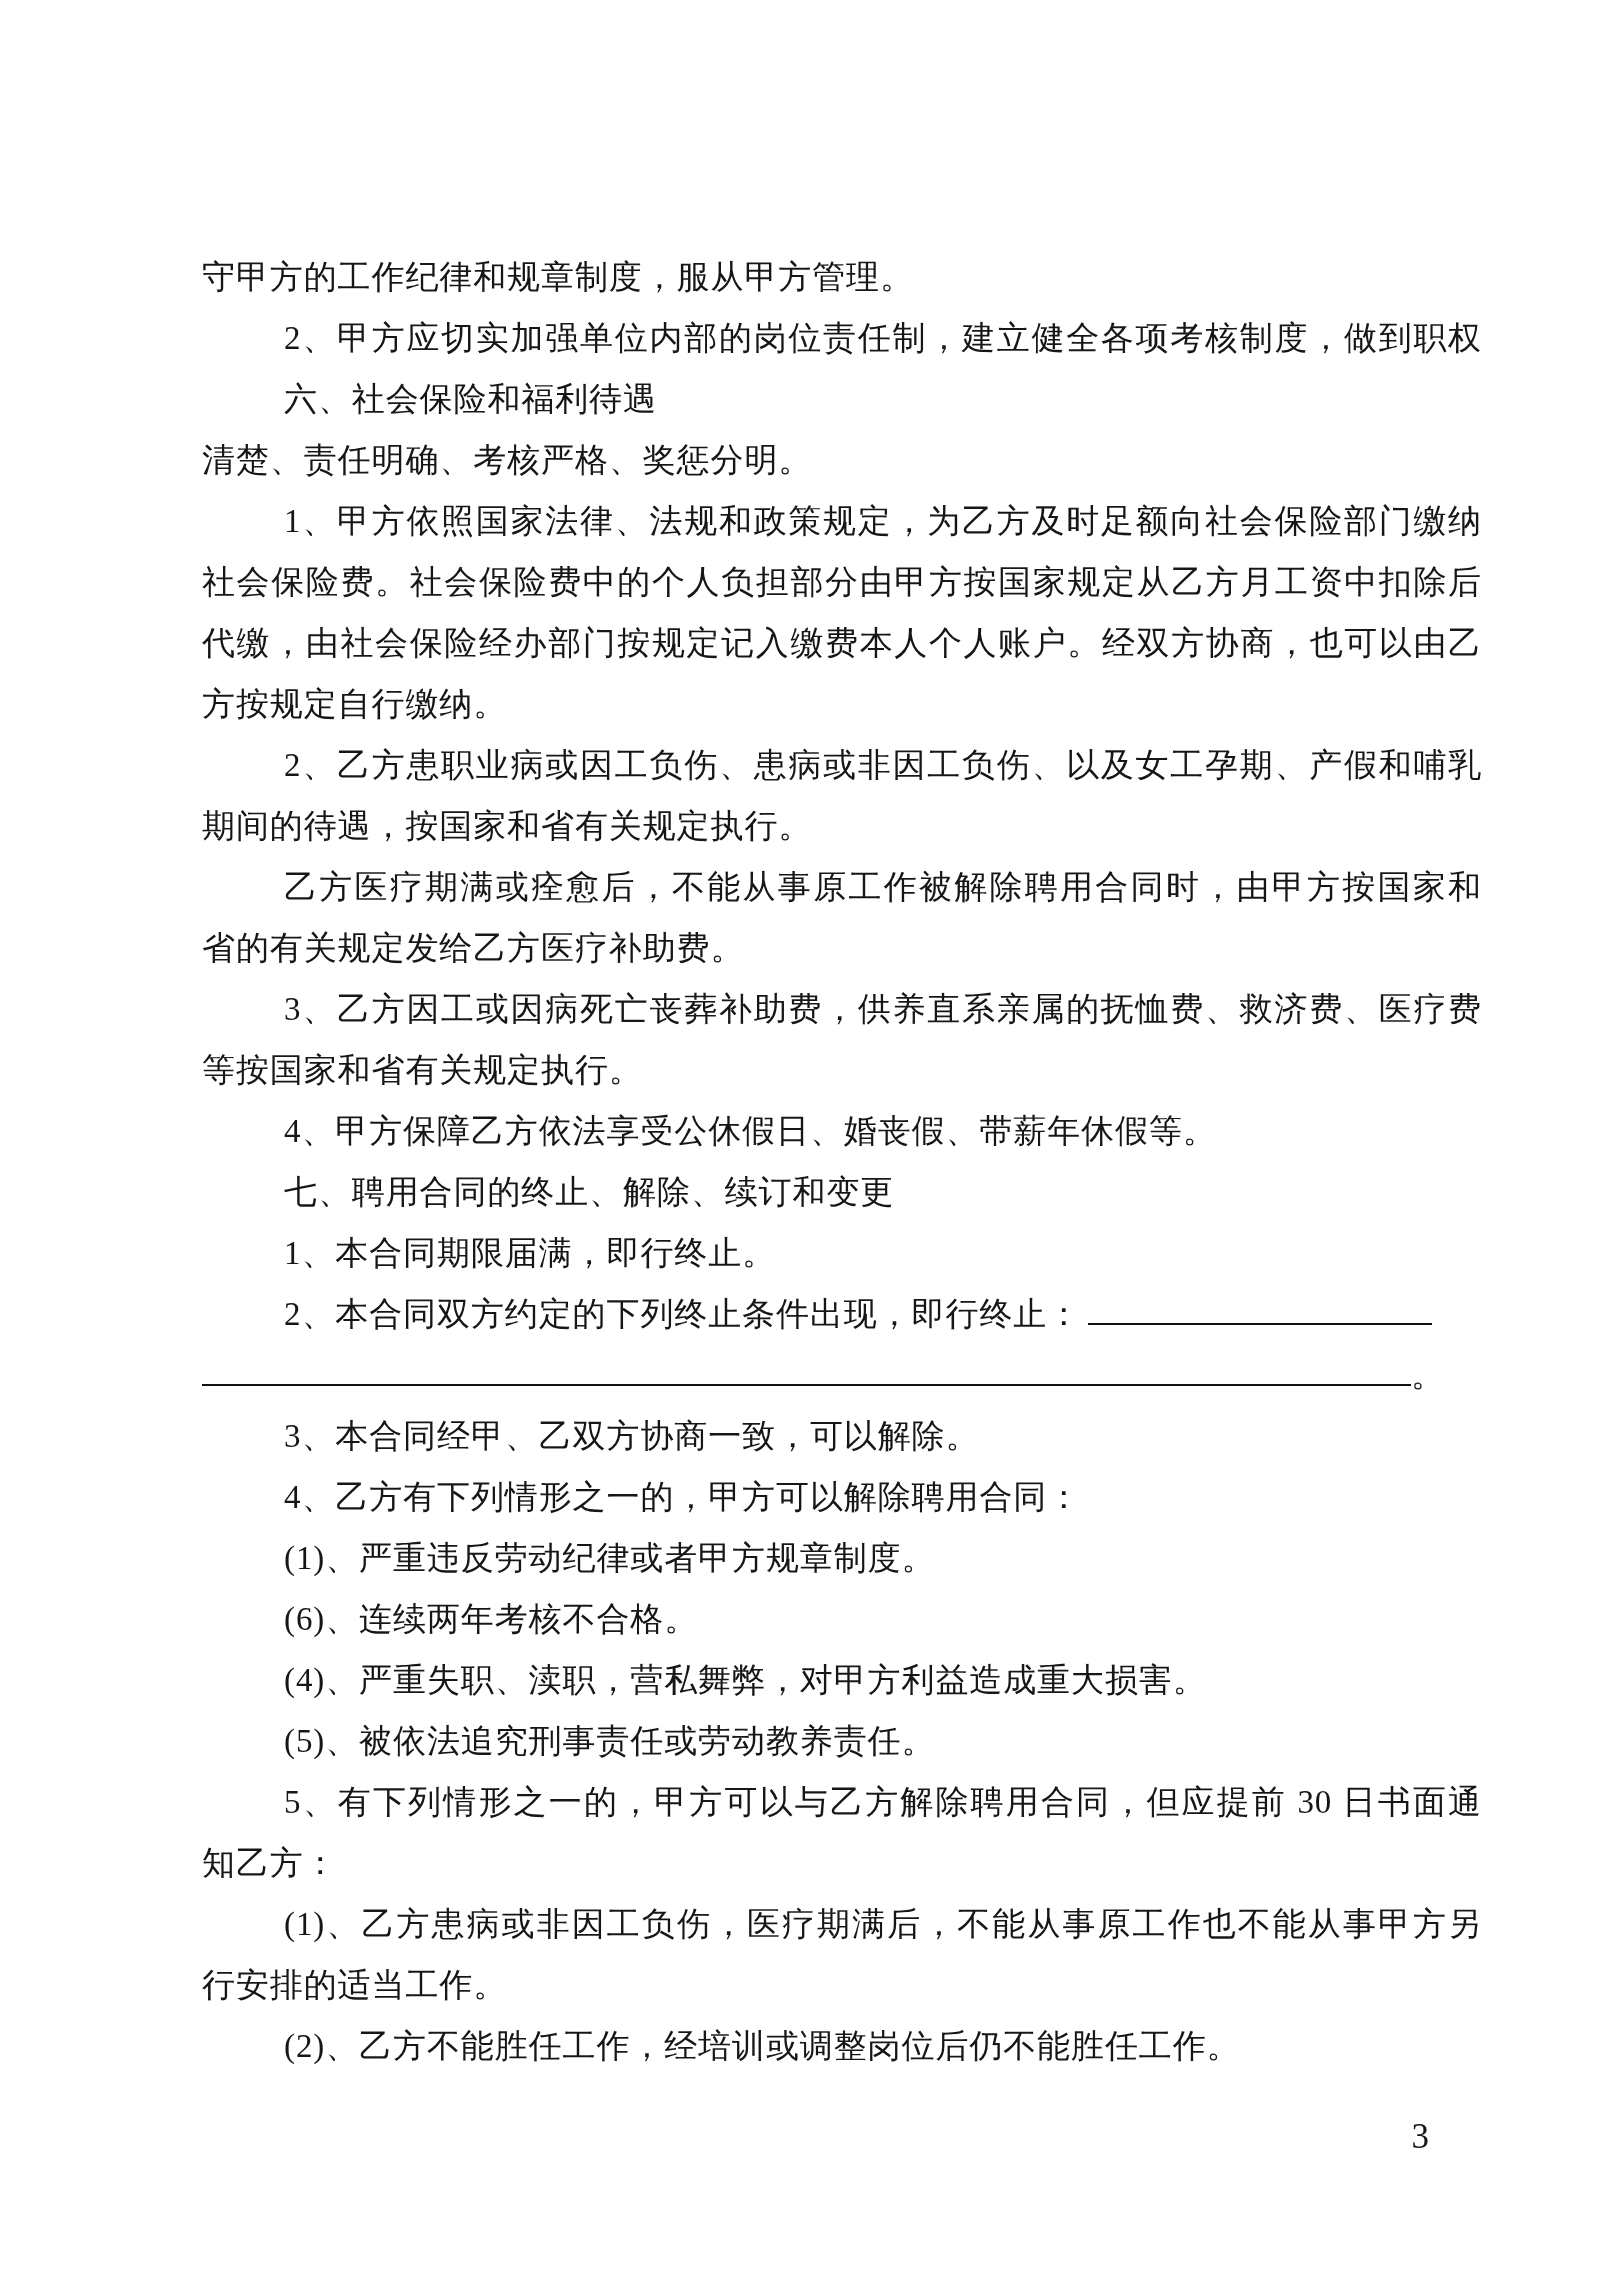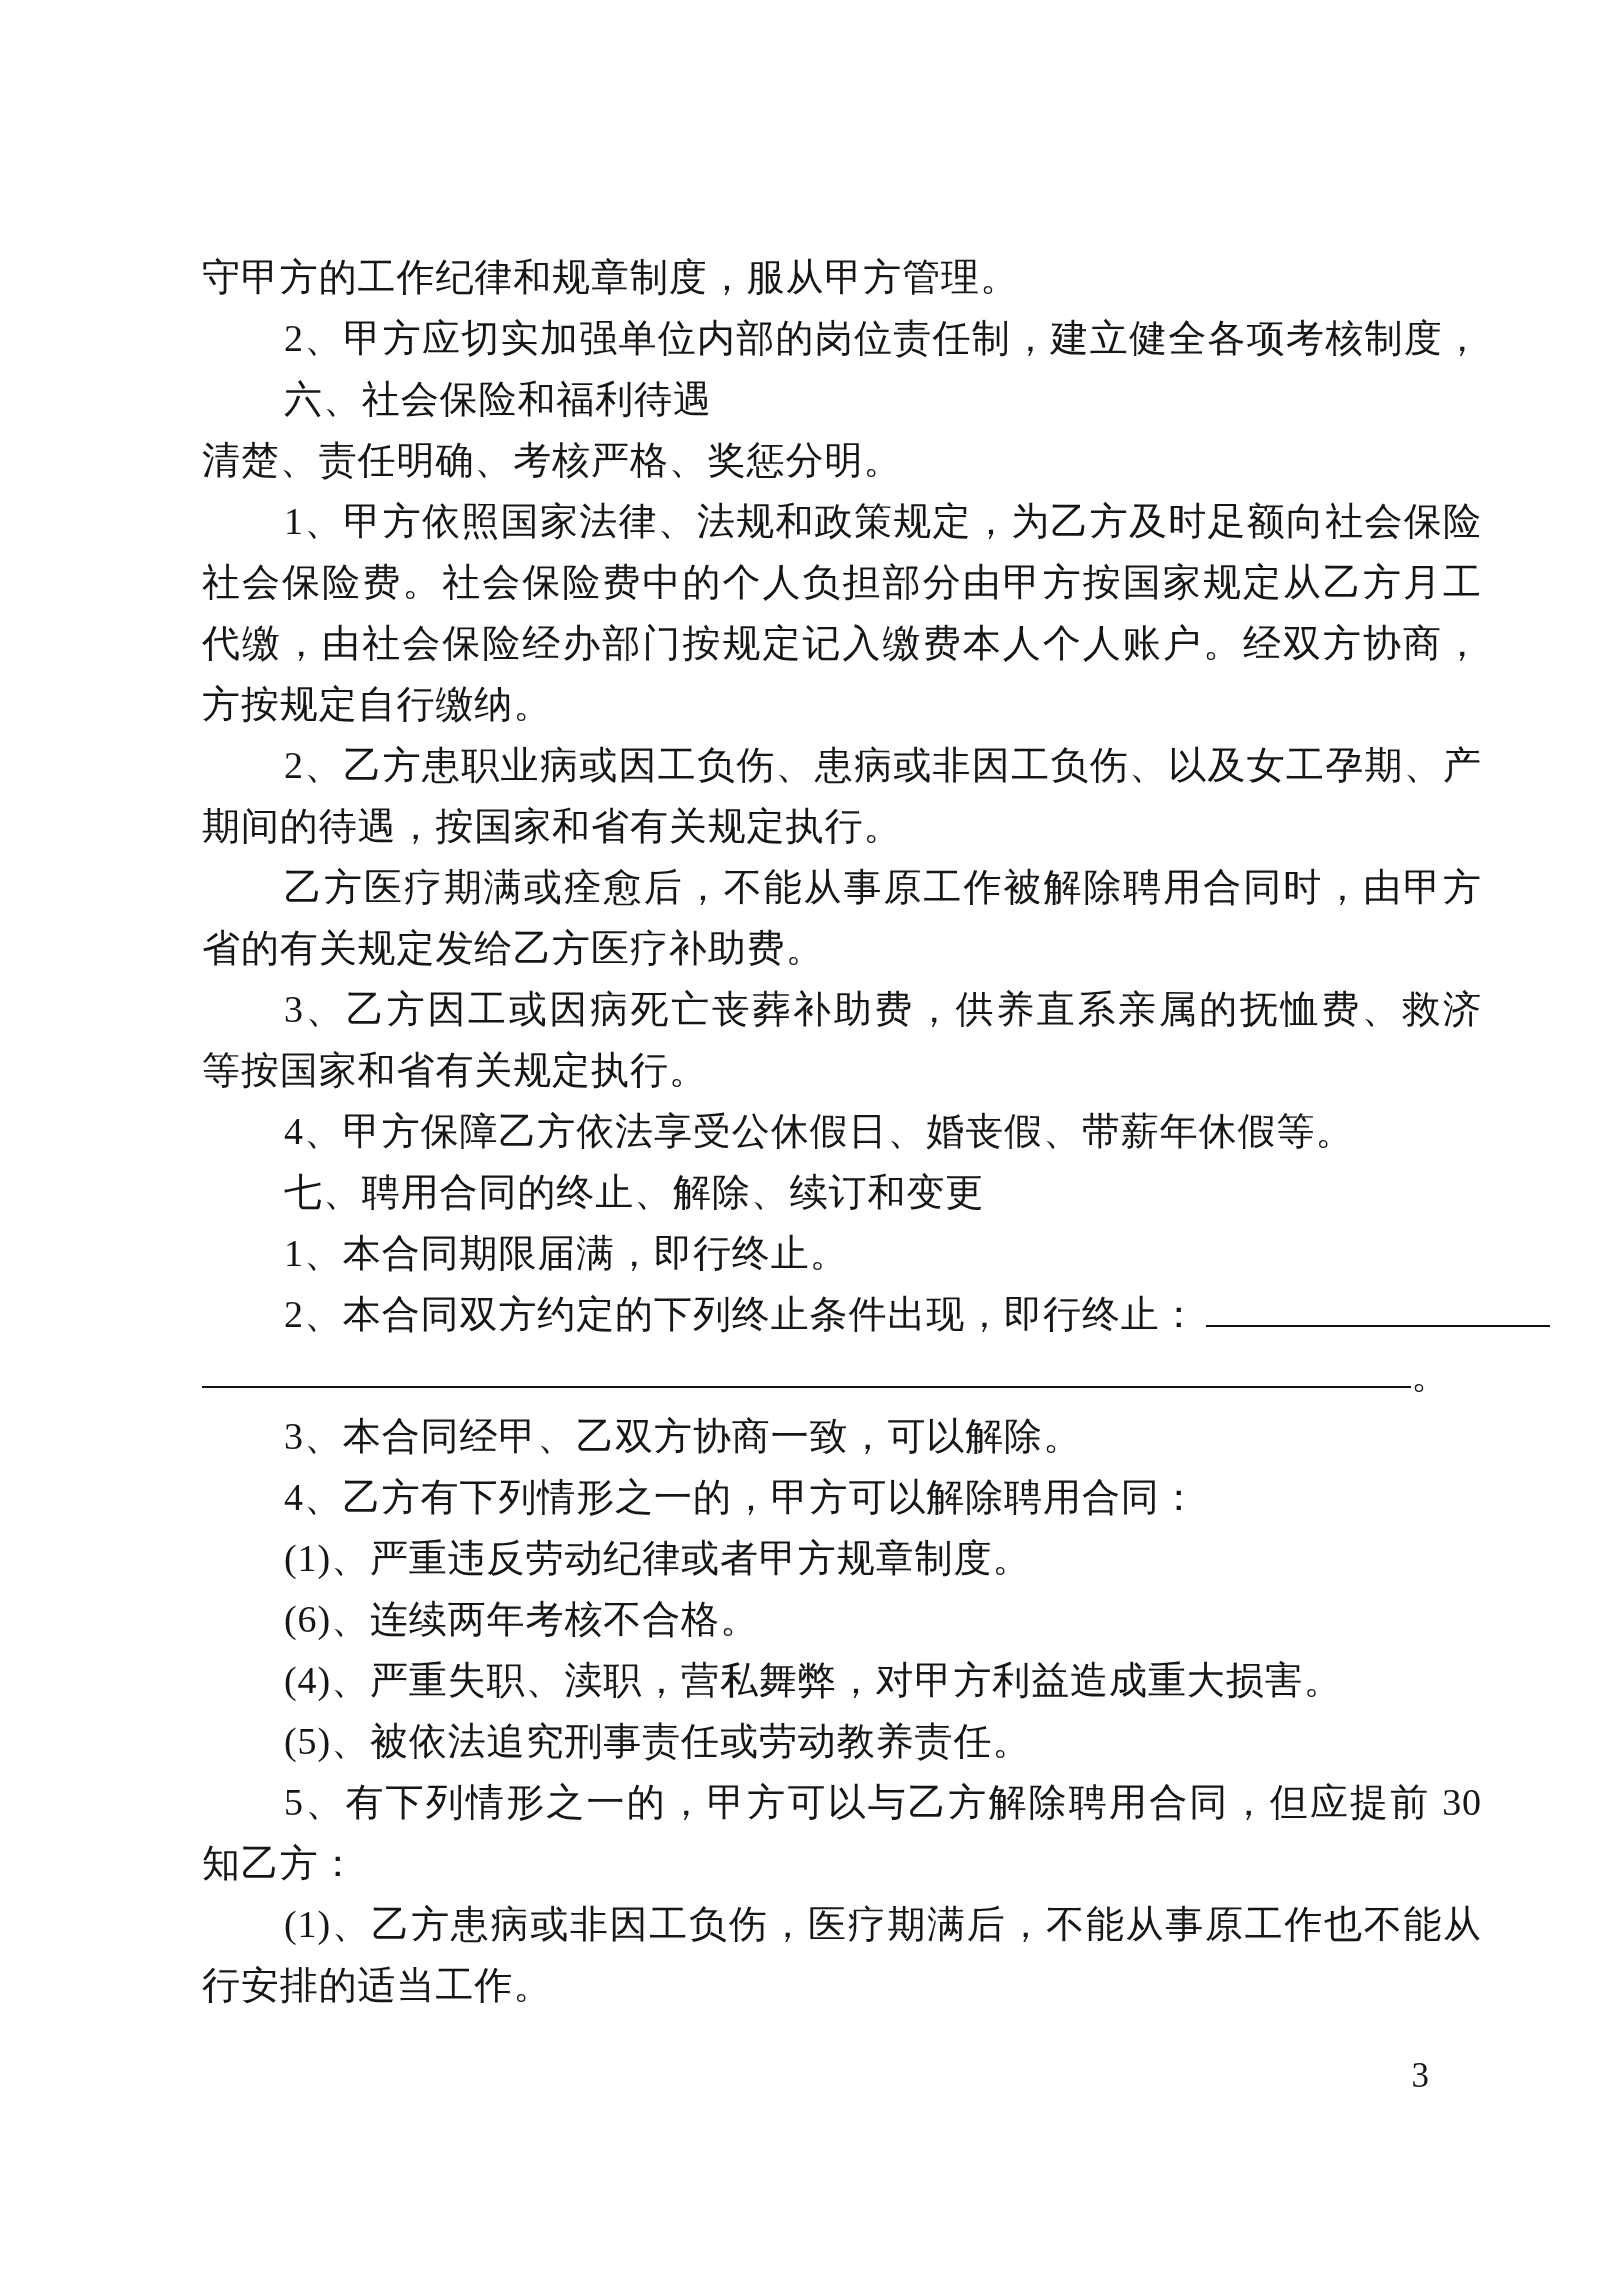--- a/index.html
+++ b/index.html
@@ -17,21 +17,21 @@
   .page {
     position: absolute;
     top: 0; left: 0;
     width: 1623px;
     height: 2294px;
     background: #ffffff;
     box-sizing: border-box;
     padding: 247px 141px 0 202px;
   }
   .line {
-    font-size: 38px;
+    font-size: 33px;
     line-height: 61px;
     height: 61px;
     white-space: nowrap;
     letter-spacing: 0.9px;
   }
   .line.indent {
     text-indent: 82px;
   }
   .line.fill {
     white-space: normal;
@@ -83,16 +83,17 @@
       <div class="line indent">3、本合同经甲、乙双方协商一致，可以解除。</div>
       <div class="line indent">4、乙方有下列情形之一的，甲方可以解除聘用合同：</div>
       <div class="line indent">(1)、严重违反劳动纪律或者甲方规章制度。</div>
       <div class="line indent">(6)、连续两年考核不合格。</div>
       <div class="line indent">(4)、严重失职、渎职，营私舞弊，对甲方利益造成重大损害。</div>
       <div class="line indent">(5)、被依法追究刑事责任或劳动教养责任。</div>
       <div class="line indent fill">5、有下列情形之一的，甲方可以与乙方解除聘用合同，但应提前 30 日书面通</div>
       <div class="line">知乙方：</div>
       <div class="line indent fill">(1)、乙方患病或非因工负伤，医疗期满后，不能从事原工作也不能从事甲方另</div>
       <div class="line">行安排的适当工作。</div>
+      <div class="line indent">(2)、乙方不能胜任工作，经培训或调整岗位后仍不能胜任工作。</div>
     </div>
   <div class="page-number">3</div>
 </div>
 
 
 </body></html>

